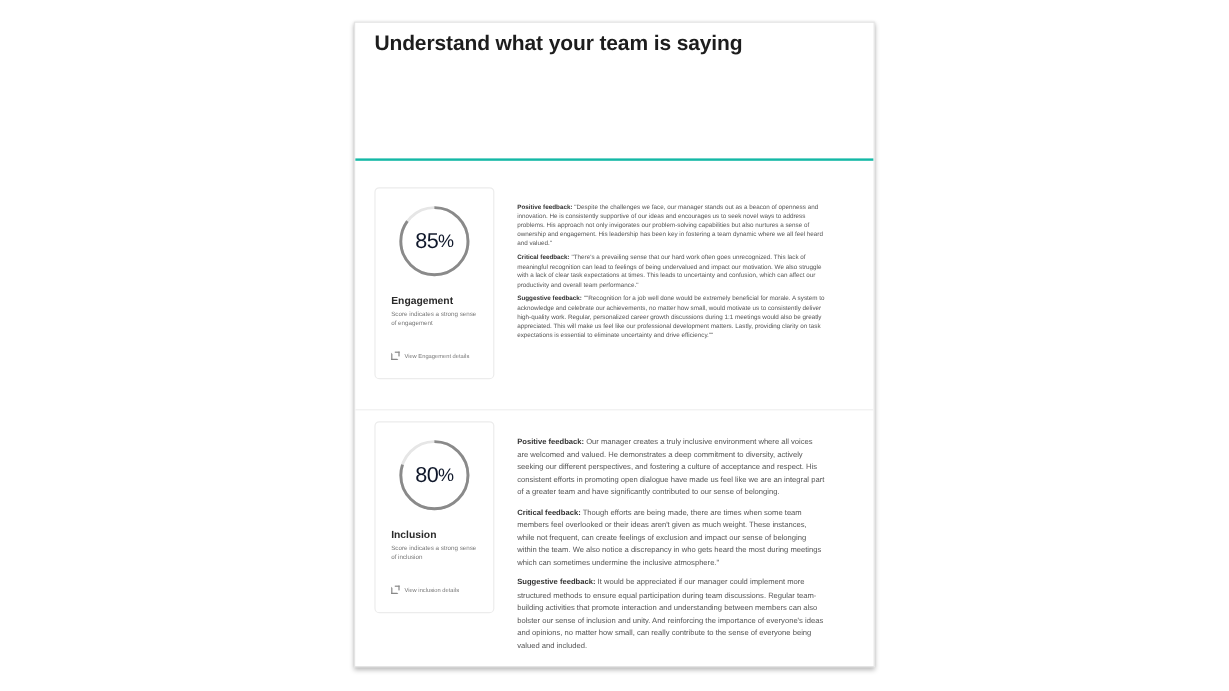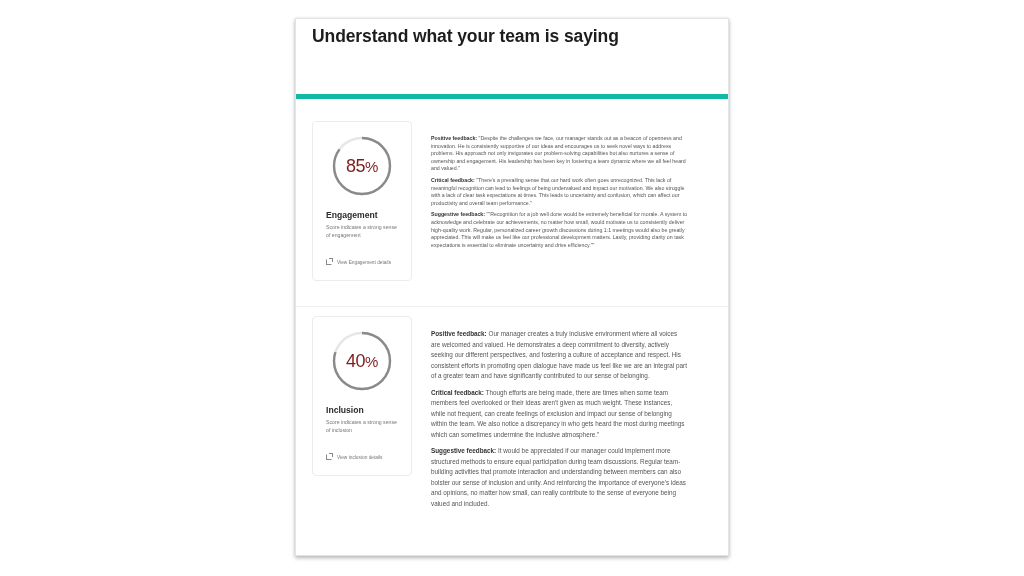--- a/index.html
+++ b/index.html
@@ -11,23 +11,23 @@
     .page {
       position: absolute;
       left: 295px; top: 18px;
       width: 434px; height: 538px;
       background: #ffffff;
       border: 1px solid #e4e4e4;
       box-shadow: 0 2px 4px rgba(0,0,0,0.28), 0 0 2px rgba(0,0,0,0.08);
       overflow: hidden;
     }
     .header {
-      height: 80px;
+      height: 115px;
       padding: 5px 21px 0 16px;
-      border-bottom: 5px solid #14b8a6;
+      border-bottom: 2px solid #14b8a6;
     }
     .header h1 {
       font-size: 17.5px; font-weight: bold; color: #1d1d1d;
       letter-spacing: -0.1px; line-height: 24px;
     }
     .header p {
       margin-top: 6px;
       font-size: 10.6px; color: #707070; line-height: 15px;
       width: 340px;
     }
@@ -48,21 +48,21 @@
     }
     .section.s2 .score-card { top: 9px; }
     .gauge {
       position: absolute; left: 18px; top: 13px;
       width: 62px; height: 62px;
     }
     .gauge svg { width: 62px; height: 62px; }
     .gauge-value {
       position: absolute; left: 0; top: 0; width: 62px; height: 62px;
       display: flex; align-items: center; justify-content: center;
-      font-size: 18px; color: #7f1d1d; letter-spacing: -0.5px; text-align: right;
+      font-size: 18px; color: #0f172a; letter-spacing: -0.5px; text-align: right;
     }
     .gauge-value .pct { font-size: 15px; }
     .card-title {
       position: absolute; left: 13px; top: 88px;
       font-size: 8.6px; font-weight: bold; color: #2a2a2a;
     }
     .card-desc {
       position: absolute; left: 13px; top: 102px; width: 76px;
       font-size: 5.2px; line-height: 7.5px; color: #777;
     }
@@ -134,21 +134,21 @@
   </div>
 
   <div class="section s2">
     <div class="score-card">
       <div class="gauge">
         <svg viewBox="0 0 62 62">
           <circle cx="31" cy="31" r="28" fill="none" stroke="#e6e6e6" stroke-width="2.4"></circle>
           <circle class="ring-progress" cx="31" cy="31" r="28" fill="none" stroke="#8a8a8a" stroke-width="2.4" transform="rotate(-90 31 31)" stroke-dasharray="175.93" stroke-dashoffset="35.19"></circle>
         </svg>
         <div class="gauge-value">
-          <span>40</span>
+          <span>80</span>
             <span class="pct">%</span>
         </div>
       </div>
       <div class="card-title">Inclusion</div>
       <div class="card-desc">Score indicates a strong sense of inclusion</div>
       <div class="card-link">
         <span class="link-icon"></span>
         <span>View inclusion details</span>
       </div>
     </div>

